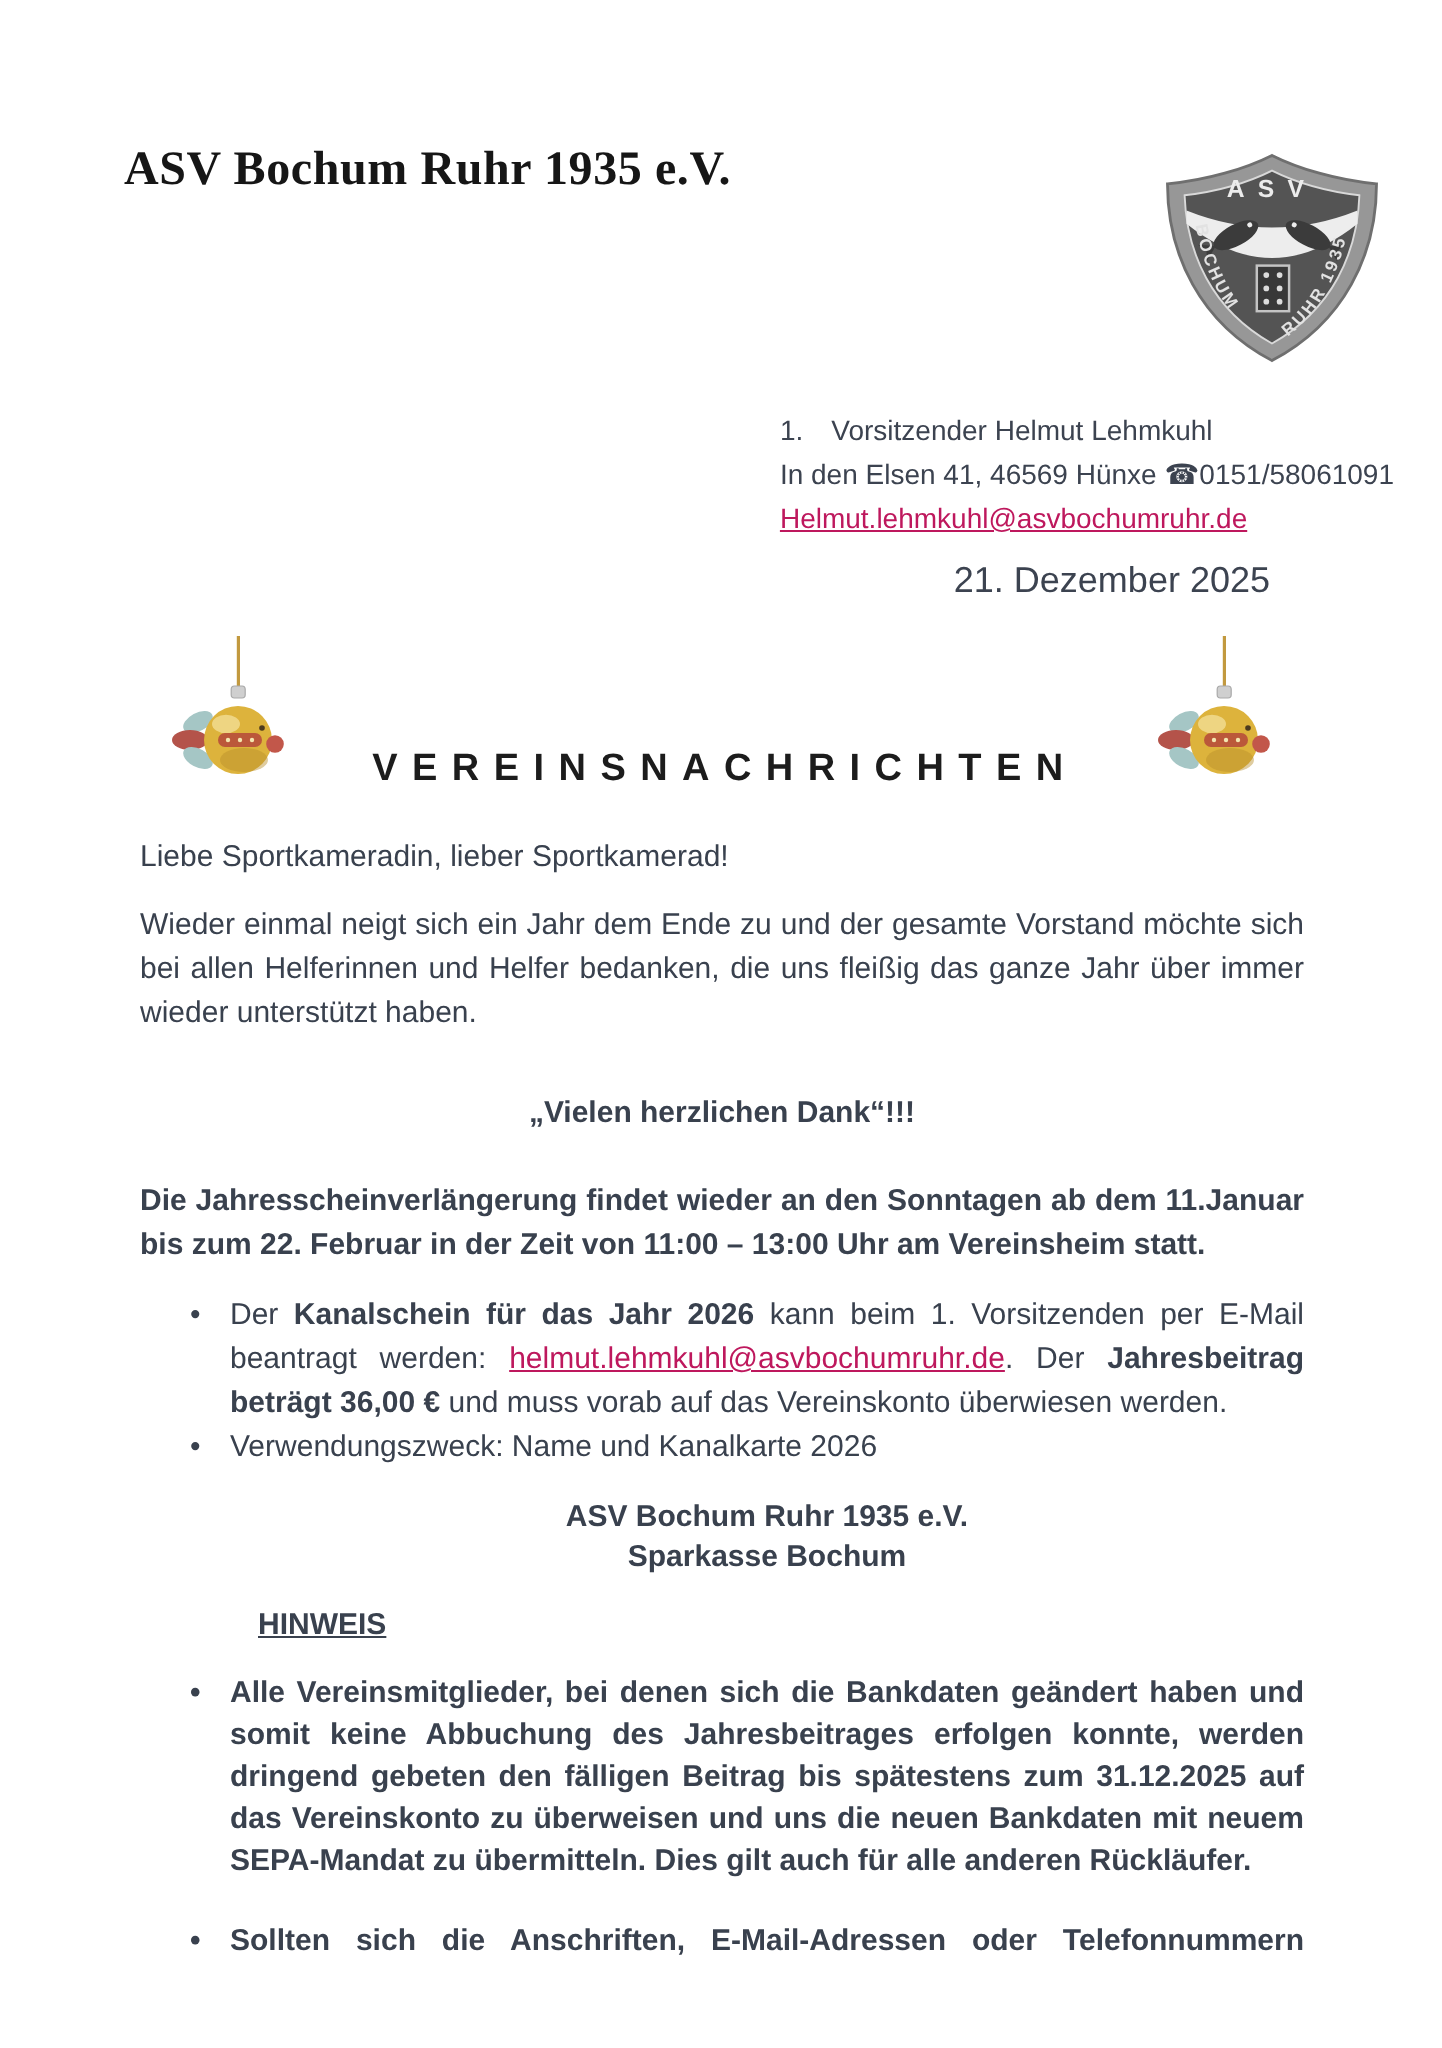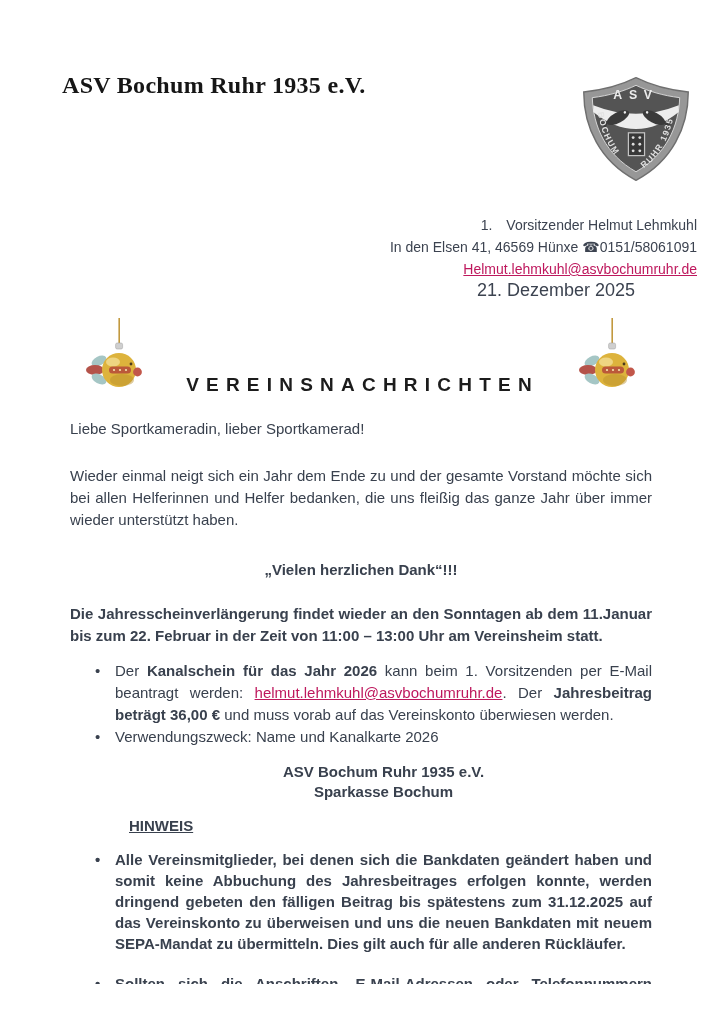--- a/index.html
+++ b/index.html
@@ -16,43 +16,43 @@
   
   .header { position:relative; height:312px; }
   .doc-title {
     position:absolute; left:62px; top:72px;
     font-family:"Liberation Serif", serif;
     font-weight:700; font-size:24px; color:#161616;
     letter-spacing:0.3px;
   }
   .logo-wrap { position:absolute; right:28px; top:74px; width:114px; height:110px; }
   .contact {
-    position:absolute; right:24px; top:214px;
-    text-align:right; font-size:14px; line-height:22px; color:#3c4350;
+    position:absolute; right:24px; top:204px;
+    text-align:left; font-size:14px; line-height:22px; color:#3c4350;
   }
   .contact .num { display:inline-block; margin-right:14px; }
   a.email-link { color:#be185d; text-decoration:underline; cursor:pointer; }
   .date-line {
     position:absolute; right:86px; top:280px;
     font-size:18px; color:#3c4350;
   }
   
   .heading-row {
     display:flex; justify-content:center; align-items:flex-end;
     height:86px; margin-top:4px;
   }
   .ornament { width:64px; height:84px; flex:0 0 auto; }
   .main-heading {
     font-weight:700; font-size:19px; letter-spacing:0.38em;
     color:#1c1c1c; margin:0 36px 6px 40px; white-space:nowrap;
   }
   
   .content { padding:0 69px 0 70px; }
   .salutation { margin-top:16px; line-height:22px; }
-  .para { margin-top:25px; line-height:22px; text-align:justify; }
+  .para { margin-top:12px; line-height:22px; text-align:justify; }
   .thanks { margin-top:28px; text-align:center; font-weight:700; line-height:22px; }
   .renewal { margin-top:22px; font-weight:700; line-height:22px; text-align:justify; }
   .bullets { margin-top:13px; }
   .bullet-row { display:flex; line-height:22px; }
   .bullet-row .dot { width:20px; margin-left:25px; flex:0 0 auto; }
   .bullet-row .btext { flex:1; text-align:justify; }
   .bold { font-weight:700; }
   .bank {
     margin-top:14px; margin-left:45px;
     text-align:center; font-weight:700; line-height:20px;

